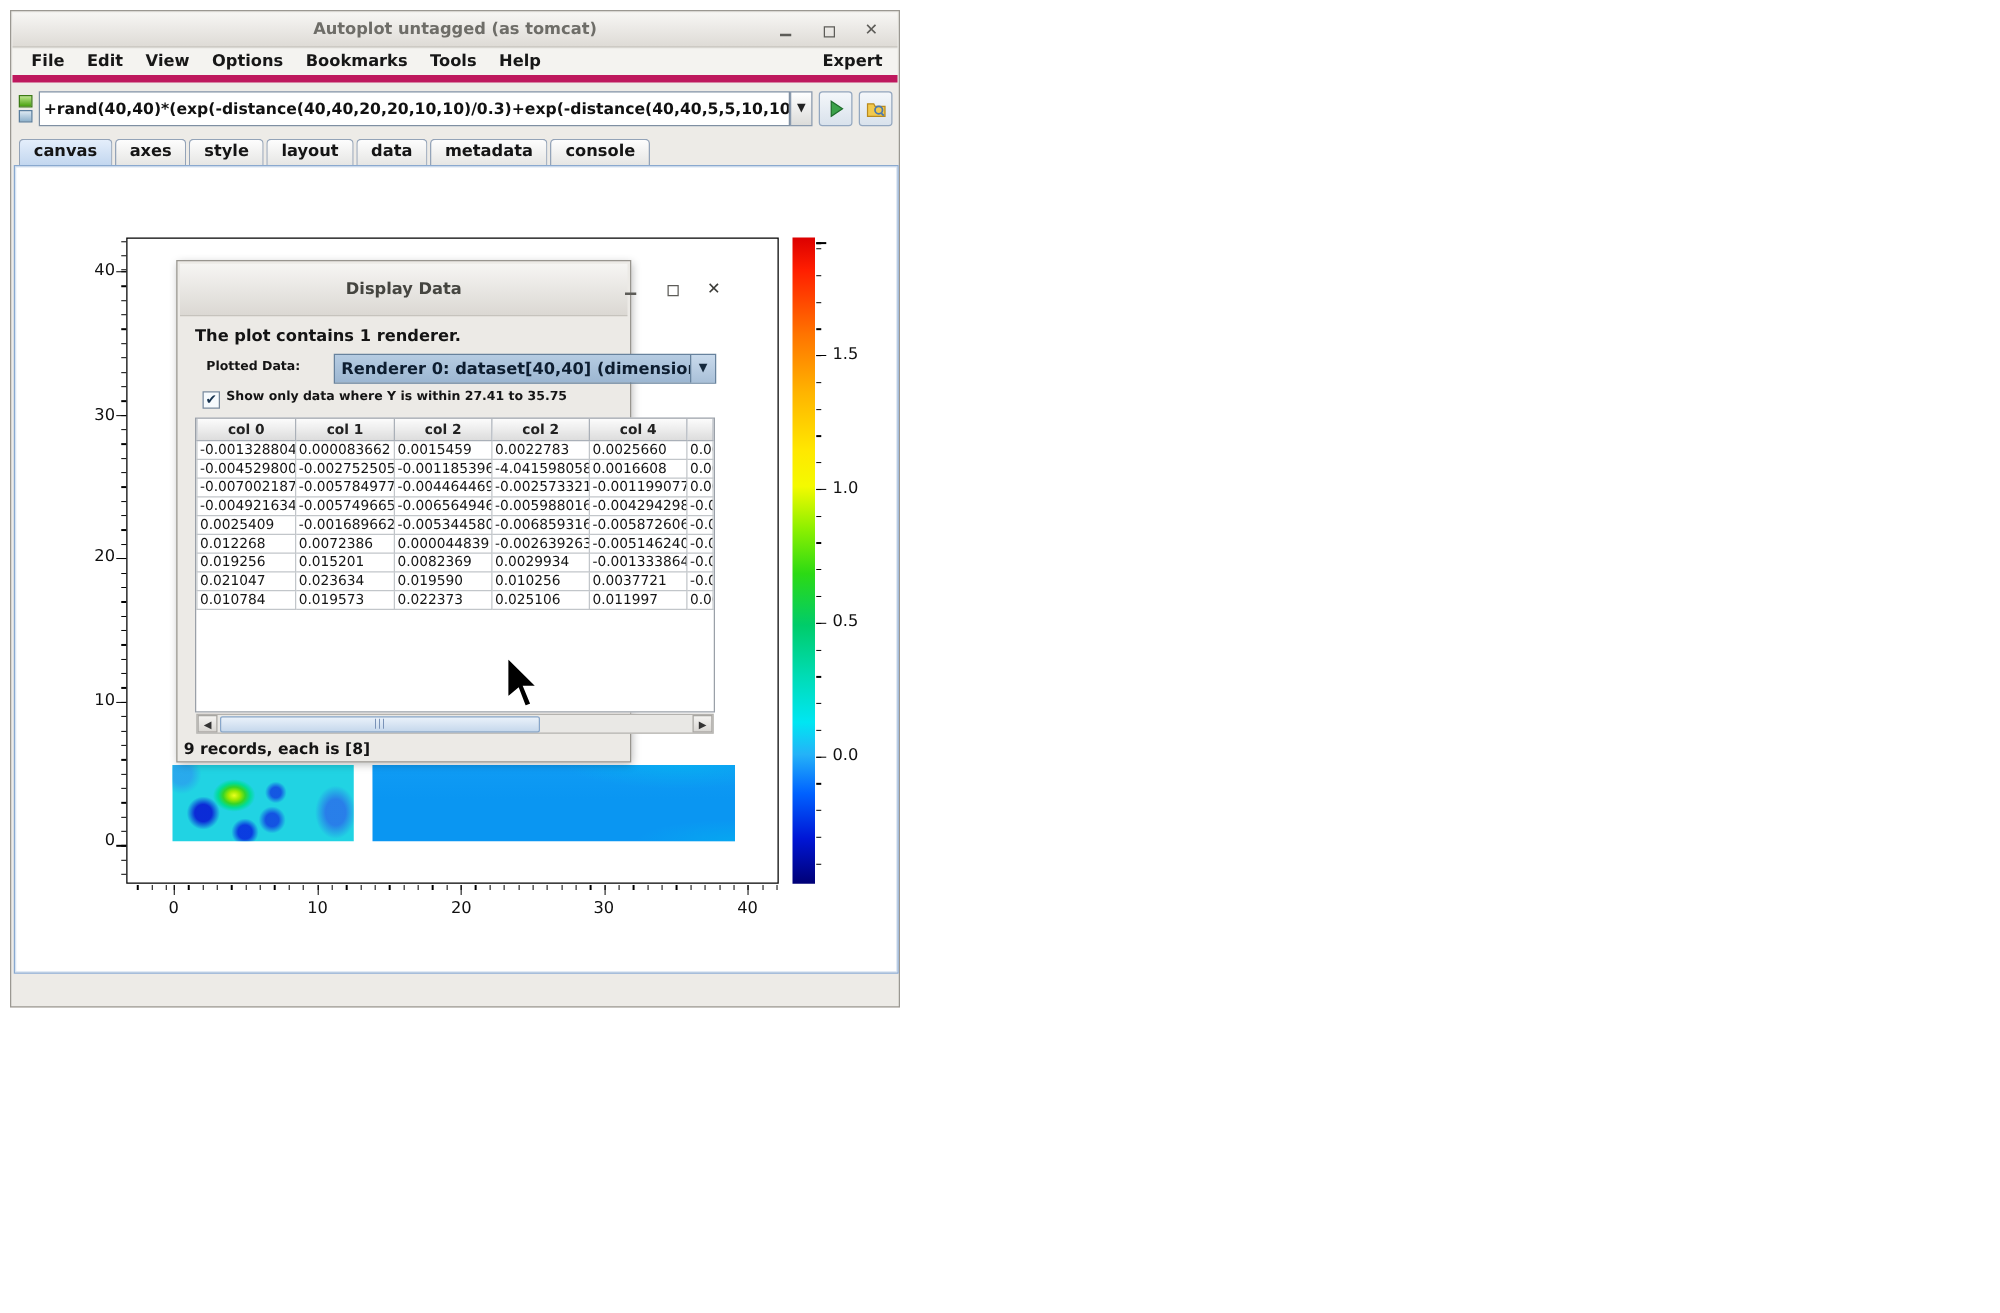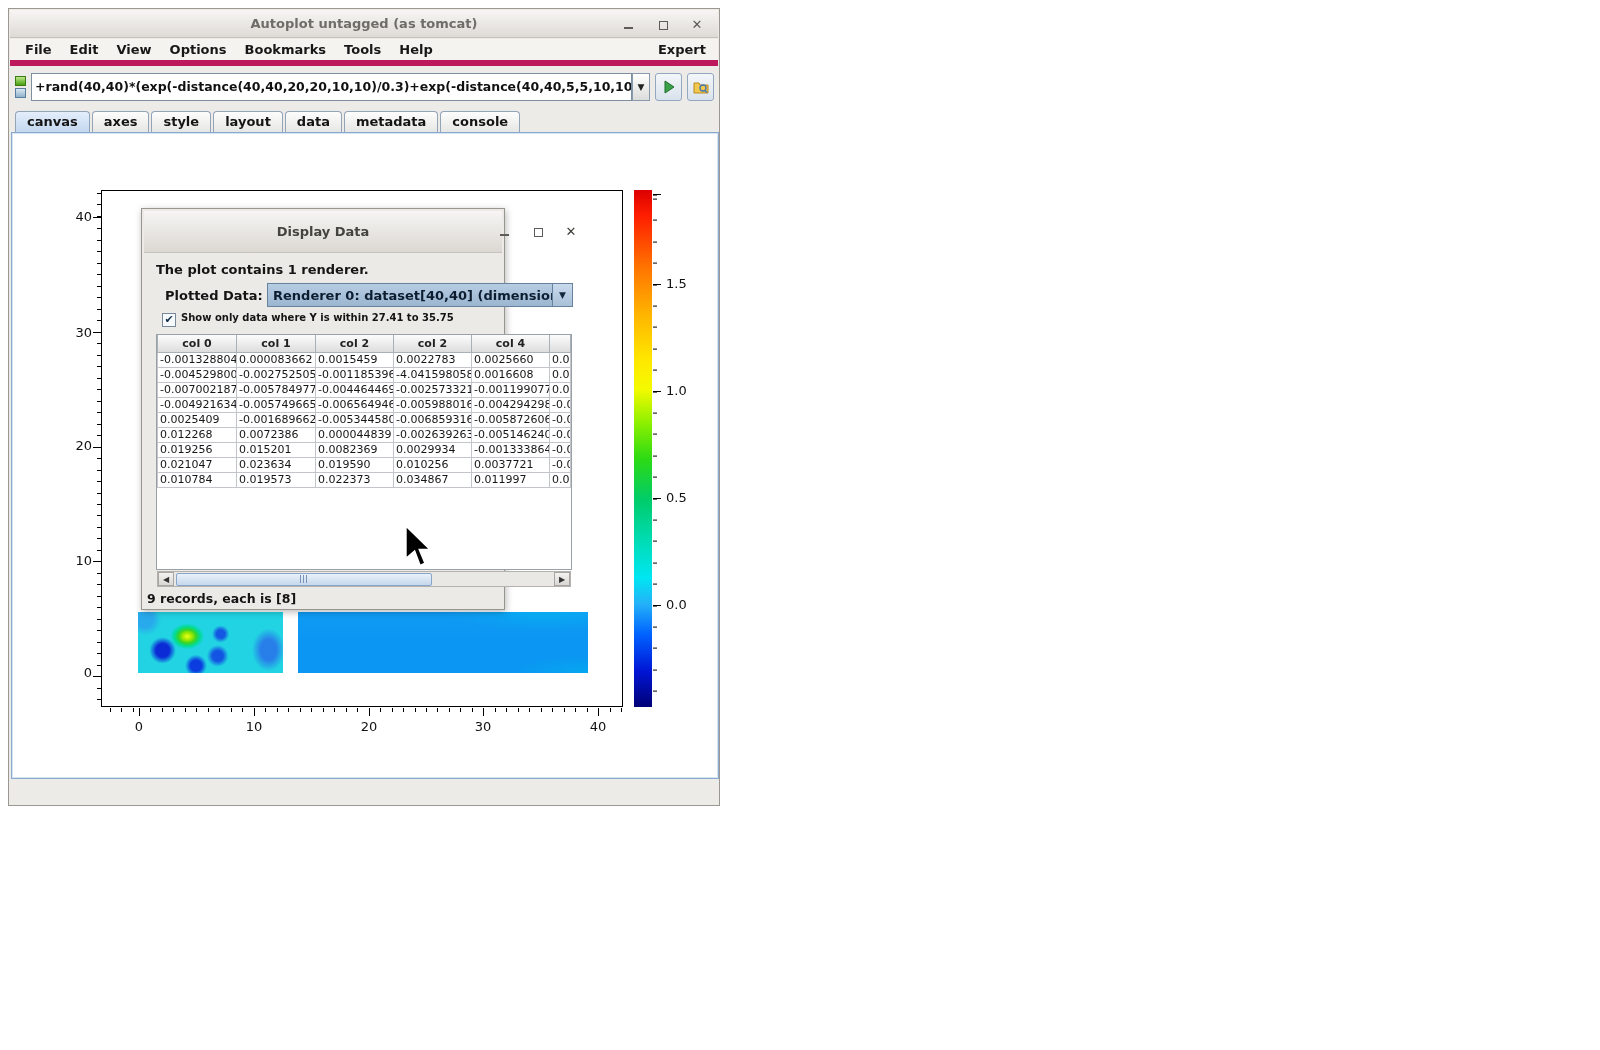--- a/index.html
+++ b/index.html
@@ -114,21 +114,21 @@
   .dlg-titlebar { position:absolute; left:2px; top:2px; right:2px; height:42px;
     background:linear-gradient(#f6f5f3,#dbd8d3); border-bottom:1px solid #c6c3bd; }
   .dlg-title { display:block; text-align:center; line-height:42px; font-size:13px;
     font-weight:600; color:#454540; }
   .dlg-btn { position:absolute; top:13px; width:16px; height:16px; display:flex;
     align-items:center; justify-content:center; color:#3c3c38; }
   .db-min { left:352px; } .db-max { left:386px; } .db-close { left:419px; }
 
   .dlg-message { position:absolute; left:14px; top:53px; font-size:13px;
     font-weight:600; color:#141414; }
-  .dlg-plotted-label { position:absolute; left:23px; top:79px; font-size:13px;
+  .dlg-plotted-label { position:absolute; left:23px; top:79px; font-size:10px;
     font-weight:600; color:#141414; }
   .dlg-combo { position:absolute; left:125px; top:74px; width:306px; height:24px;
     background:linear-gradient(#b6cce2,#9cb6d1); border:1px solid #67829d;
     display:flex; align-items:center; }
   .dlg-combo-text { flex:1; font-size:13px; font-weight:700; color:#0d1d30;
     padding-left:5px; white-space:nowrap; overflow:hidden; }
   .dlg-combo-arrow { width:20px; height:100%; border-left:1px solid #67829d;
     background:linear-gradient(#c9daec,#a9c0d8); display:flex; align-items:center;
     justify-content:center; font-size:9px; color:#14283c; }
   .dlg-checkbox { position:absolute; left:20px; top:104px; width:14px; height:14px;
@@ -368,21 +368,21 @@
                 <td>0.023634</td>
                 <td>0.019590</td>
                 <td>0.010256</td>
                 <td>0.0037721</td>
                 <td>-0.0</td>
               </tr>
               <tr>
                 <td>0.010784</td>
                 <td>0.019573</td>
                 <td>0.022373</td>
-                <td>0.034867</td>
+                <td>0.025106</td>
                 <td>0.011997</td>
                 <td>0.00</td>
               </tr>
             </tbody>
         </table>
       </div>
 
       <div class="hscroll">
         <span class="hs-btn hs-left">
             <span>◀</span>

